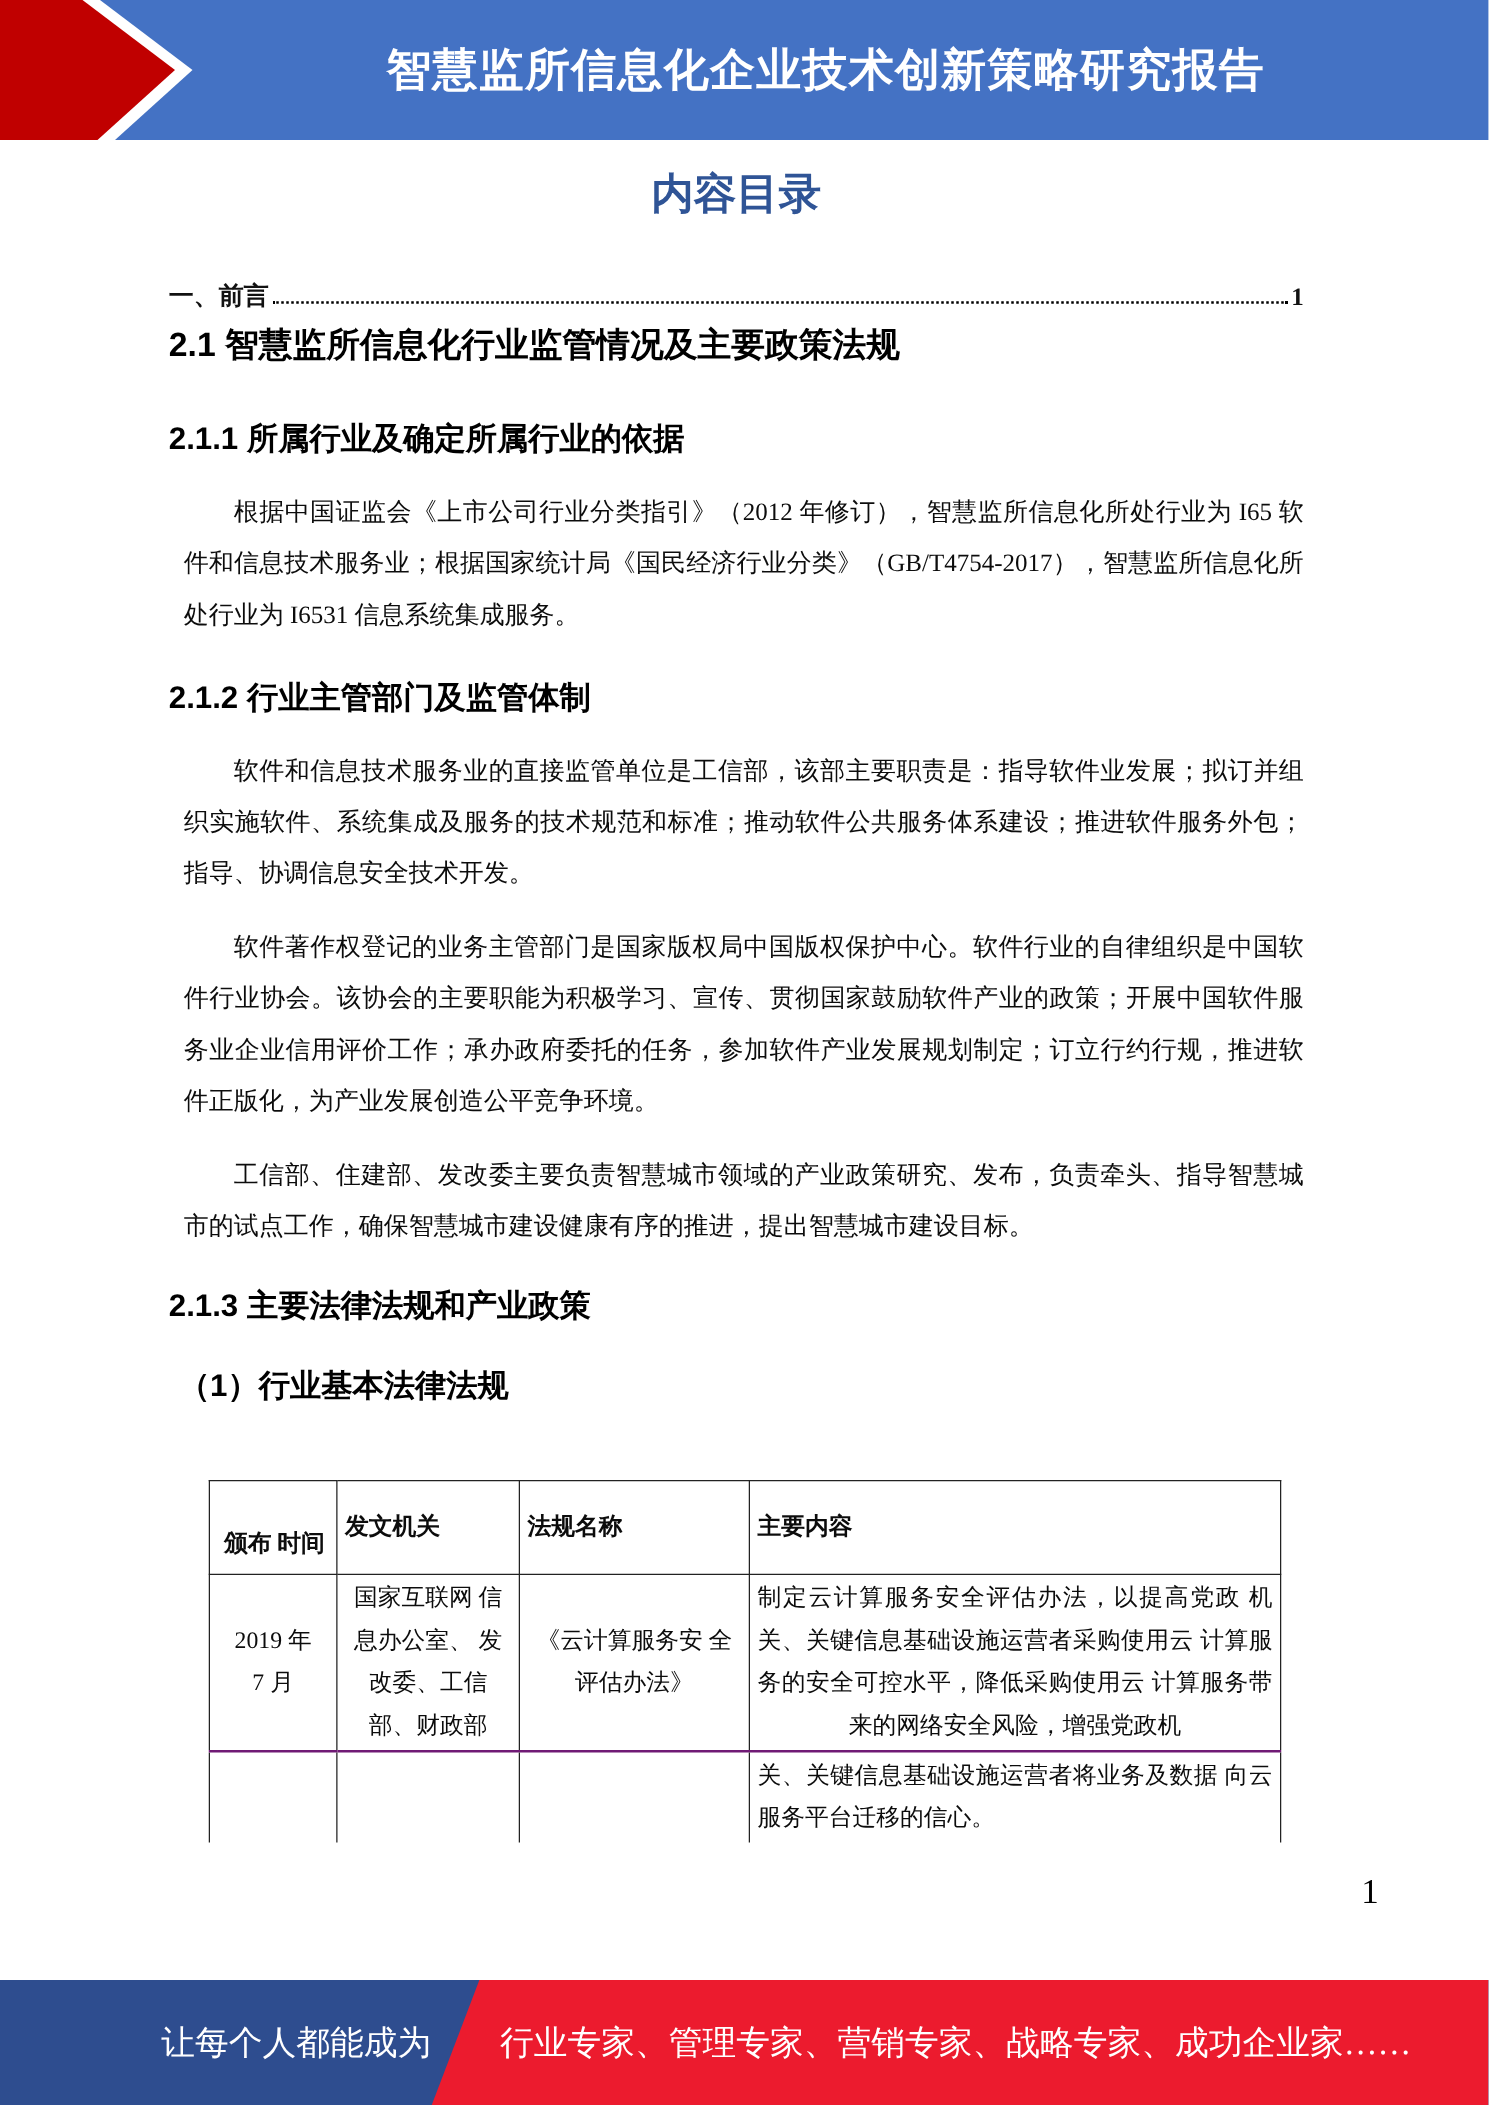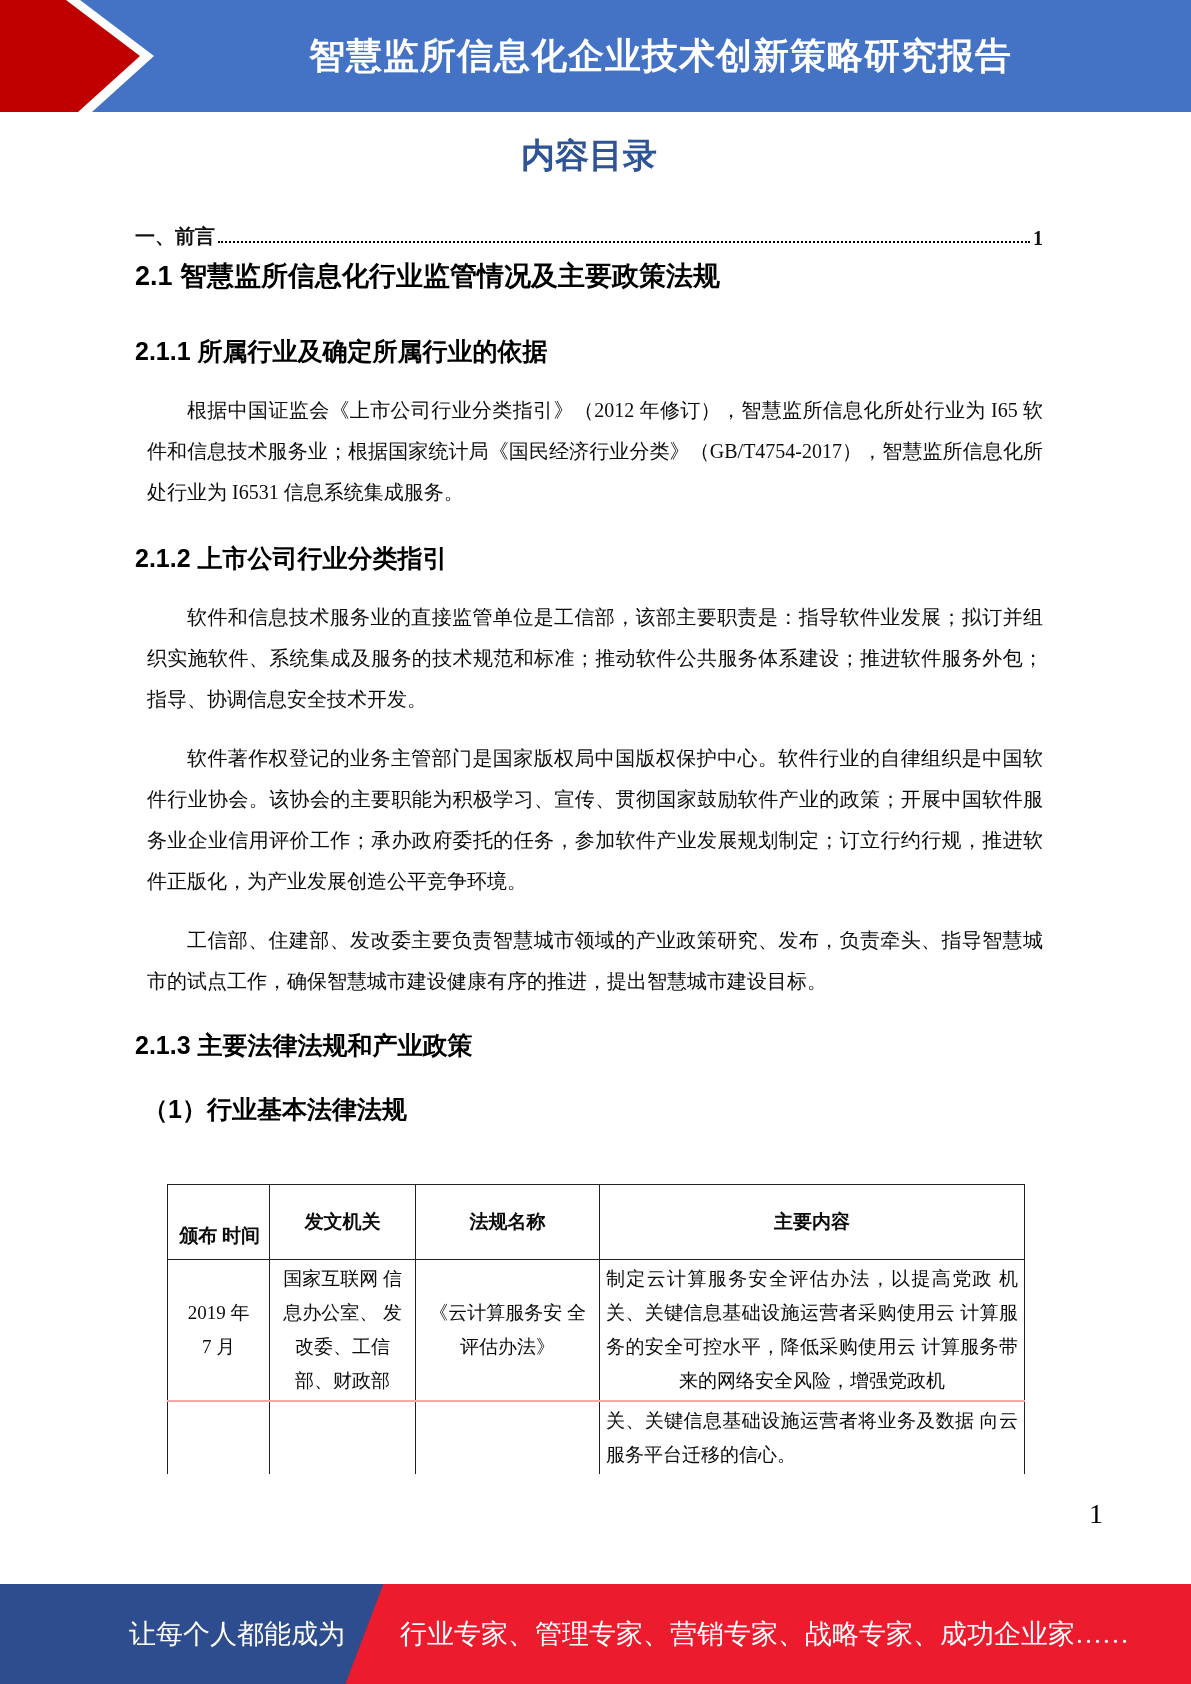--- a/index.html
+++ b/index.html
@@ -73,26 +73,26 @@
     width:857px;
     font-size:19px;line-height:34px;color:#0c0c0c;
   }
   .law-table col.c1{width:102px;}
   .law-table col.c2{width:146px;}
   .law-table col.c3{width:184px;}
   .law-table col.c4{width:425px;}
   .law-table th,.law-table td{
     border:1px solid #222;padding:2px 6px;vertical-align:middle;
   }
-  .law-table th{font-weight:bold;text-align:center;height:64px;}
+  .law-table th{font-weight:bold;text-align:left;height:64px;}
   .law-table th.th-bottom{vertical-align:bottom;text-align:center;padding:4px 4px 6px 6px;margin-left:14px;}
   .cell-center{text-align:center;white-space:pre-line;}
   .cell-main{text-align:justify;text-align-last:center;vertical-align:top;padding:2px 8px;}
   .cell-main2{text-align:justify;vertical-align:top;padding:2px 8px;}
-  .row-split td{border-top:2px solid #fca5a5;}
+  .row-split td{border-top:2px solid #701a75;}
   .row-last td{border-bottom:none;}
 
   .page-number{
     position:absolute;top:1498px;right:88px;
     font-size:28px;font-family:"Liberation Serif","DejaVu Serif",serif;color:#000;
   }
 
   
   .footer{
     position:absolute;left:0;bottom:0;width:1191px;height:100px;
@@ -138,21 +138,21 @@
         <span class="toc-leader"></span>
         <span class="toc-page">1</span>
       </div>
     </div>
 
     <div class="h2">2.1 智慧监所信息化行业监管情况及主要政策法规</div>
 
     <div class="h3">2.1.1 所属行业及确定所属行业的依据</div>
     <div class="para">根据中国证监会《上市公司行业分类指引》（2012 年修订），智慧监所信息化所处行业为 I65 软件和信息技术服务业；根据国家统计局《国民经济行业分类》（GB/T4754-2017），智慧监所信息化所处行业为 I6531 信息系统集成服务。</div>
 
-    <div class="h3" style="margin-top:28px;">2.1.2 上市公司行业分类指引</div>
+    <div class="h3" style="margin-top:28px;">2.1.2 行业主管部门及监管体制</div>
     <div class="para">软件和信息技术服务业的直接监管单位是工信部，该部主要职责是：指导软件业发展；拟订并组织实施软件、系统集成及服务的技术规范和标准；推动软件公共服务体系建设；推进软件服务外包；指导、协调信息安全技术开发。</div>
     <div class="para tight">软件著作权登记的业务主管部门是国家版权局中国版权保护中心。软件行业的自律组织是中国软件行业协会。该协会的主要职能为积极学习、宣传、贯彻国家鼓励软件产业的政策；开展中国软件服务业企业信用评价工作；承办政府委托的任务，参加软件产业发展规划制定；订立行约行规，推进软件正版化，为产业发展创造公平竞争环境。</div>
     <div class="para tight">工信部、住建部、发改委主要负责智慧城市领域的产业政策研究、发布，负责牵头、指导智慧城市的试点工作，确保智慧城市建设健康有序的推进，提出智慧城市建设目标。</div>
 
     <div class="h3" style="margin-top:26px;">2.1.3 主要法律法规和产业政策</div>
     <div class="h3-sub">（1）行业基本法律法规</div>
 
     <table class="law-table">
       <colgroup>
           <col class="c1">

